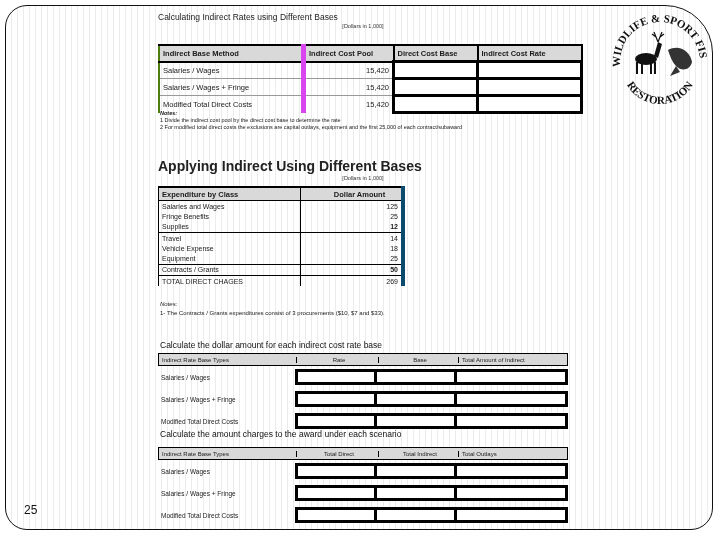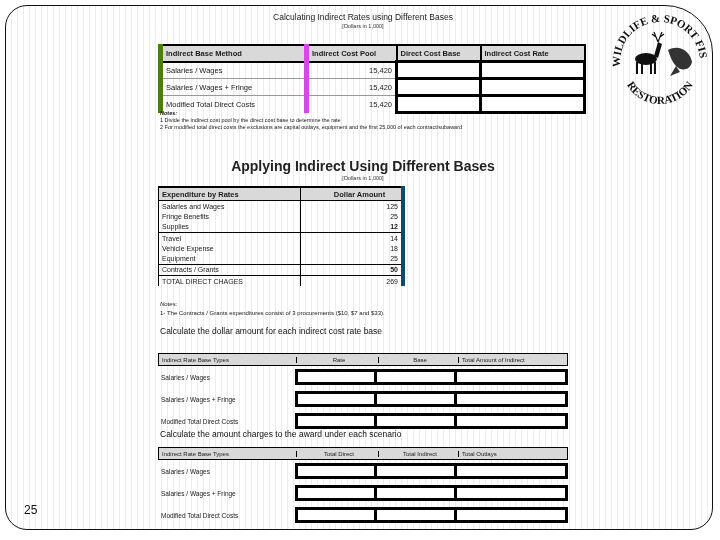--- a/index.html
+++ b/index.html
@@ -10,27 +10,27 @@
   }
   .slide {
     position:absolute; left:5px; top:5px; width:708px; height:525px;
     border:1.5px solid #111; border-radius:22px 48px 22px 22px;
     background: repeating-linear-gradient(90deg, #ffffff 0px, #ffffff 5px, #ececec 5px, #ececec 6px);
     box-sizing:border-box;
   }
   .page-num { position:absolute; left:24px; top:503px; font-size:12px; color:#111; }
   .logo { position:absolute; left:606px; top:4px; width:108px; height:100px; }
   .sheet { position:absolute; left:158px; top:12px; width:410px; font-size:8px; }
-  .title { text-align:center; font-size:8.5px; color:#222; }
+  .title { font-size:8.5px; color:#222; }
   .subtitle { text-align:center; font-size:5.5px; color:#333; margin-top:1px; }
   table { border-collapse:collapse; }
   .t1 { position:absolute; left:158px; top:44px; }
   .t1 td { height:14px; font-size:7.5px; padding:0 3px; border-bottom:1px solid #999; }
   .t1 .hdr td { background:#d9d9d9; border-top:2px solid #000; border-bottom:2px solid #000; font-weight:bold; }
-  .t1 .c1 { width:135px; border-left:5px solid #4d7c0f; }
+  .t1 .c1 { width:135px; border-left:2px solid #4d7c0f; }
   .t1 .c2 { width:80px; text-align:right; border-left:5px solid #d946ef; }
   .t1 .c3 { width:75px; border:3px solid #000; background:#fff; }
   .t1 .c4 { width:95px; border:3px solid #000; background:#fff; }
   .t1 .hdr .c3, .t1 .hdr .c4 { background:#d9d9d9; border-width:2px; }
   .notes1 { position:absolute; left:160px; top:110px; font-size:5.5px; width:400px; line-height:7px; }
   .notes-head { font-style:italic; font-weight:bold; }
   .title2 { position:absolute; left:158px; top:158px; width:410px; }
   .title2 .title { font-size:14px; font-weight:bold; }
   .t2 { position:absolute; left:158px; top:186px; }
   .t2 td { font-size:7px; padding:0 3px; height:10.3px; }
@@ -128,21 +128,21 @@
 </div>
 
 <div class="title2">
   <div class="title">Applying Indirect Using Different Bases</div>
   <div class="subtitle">[Dollars in 1,000]</div>
 </div>
 
 <table class="t2">
   <tbody>
       <tr class="hdr">
-    <td class="c1">Expenditure by Rates</td>
+    <td class="c1">Expenditure by Class</td>
     <td class="c2" style="text-align:center">Dollar Amount</td>
   </tr>
   <tr>
         <td class="c1">Salaries and Wages</td>
         <td class="c2">125</td>
       </tr>
   <tr>
         <td class="c1">Fringe Benefits</td>
         <td class="c2">25</td>
       </tr>
@@ -171,21 +171,21 @@
         <td class="c2">269</td>
       </tr>
 </tbody>
   </table>
 
 <div class="notes2">
   <div class="notes-head" style="font-weight:normal">Notes:</div>
   <div>1- The Contracts / Grants expenditures consist of 3 procurements ($10, $7 and $33).</div>
 </div>
 
-<div class="section-title" style="top:326px">Calculate the dollar amount for each indirect cost rate base</div>
+<div class="section-title" style="top:340px">Calculate the dollar amount for each indirect cost rate base</div>
 <div class="calc" style="top:353px">
   <div class="head">
     <div class="h1">Indirect Rate Base Types</div>
     <div class="h2">Rate</div>
     <div class="h3">Base</div>
     <div class="h4">Total Amount of Indirect</div>
   </div>
   <div class="row">
     <div class="lab">Salaries / Wages</div>
     <div class="boxes">

